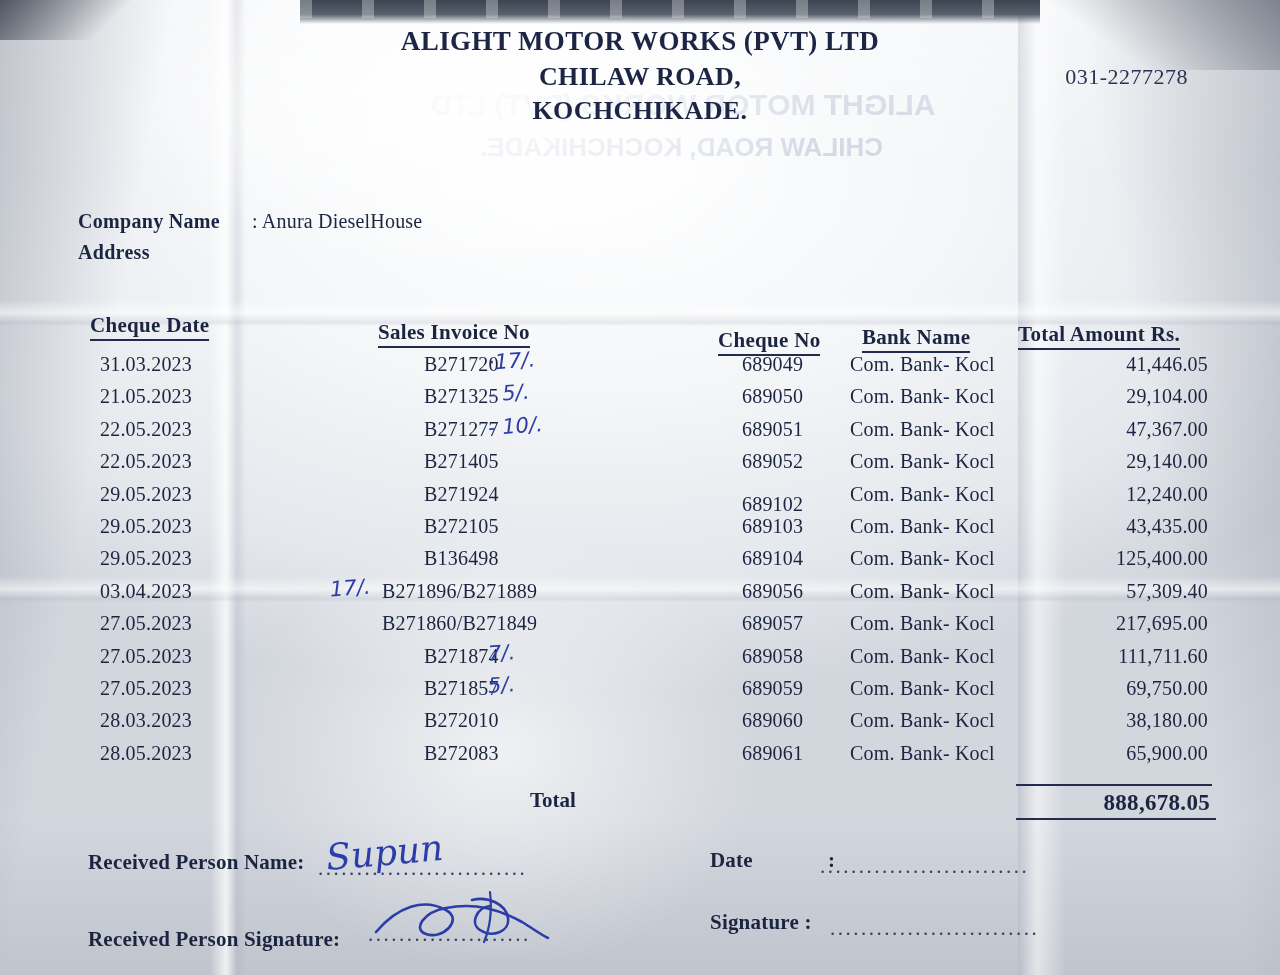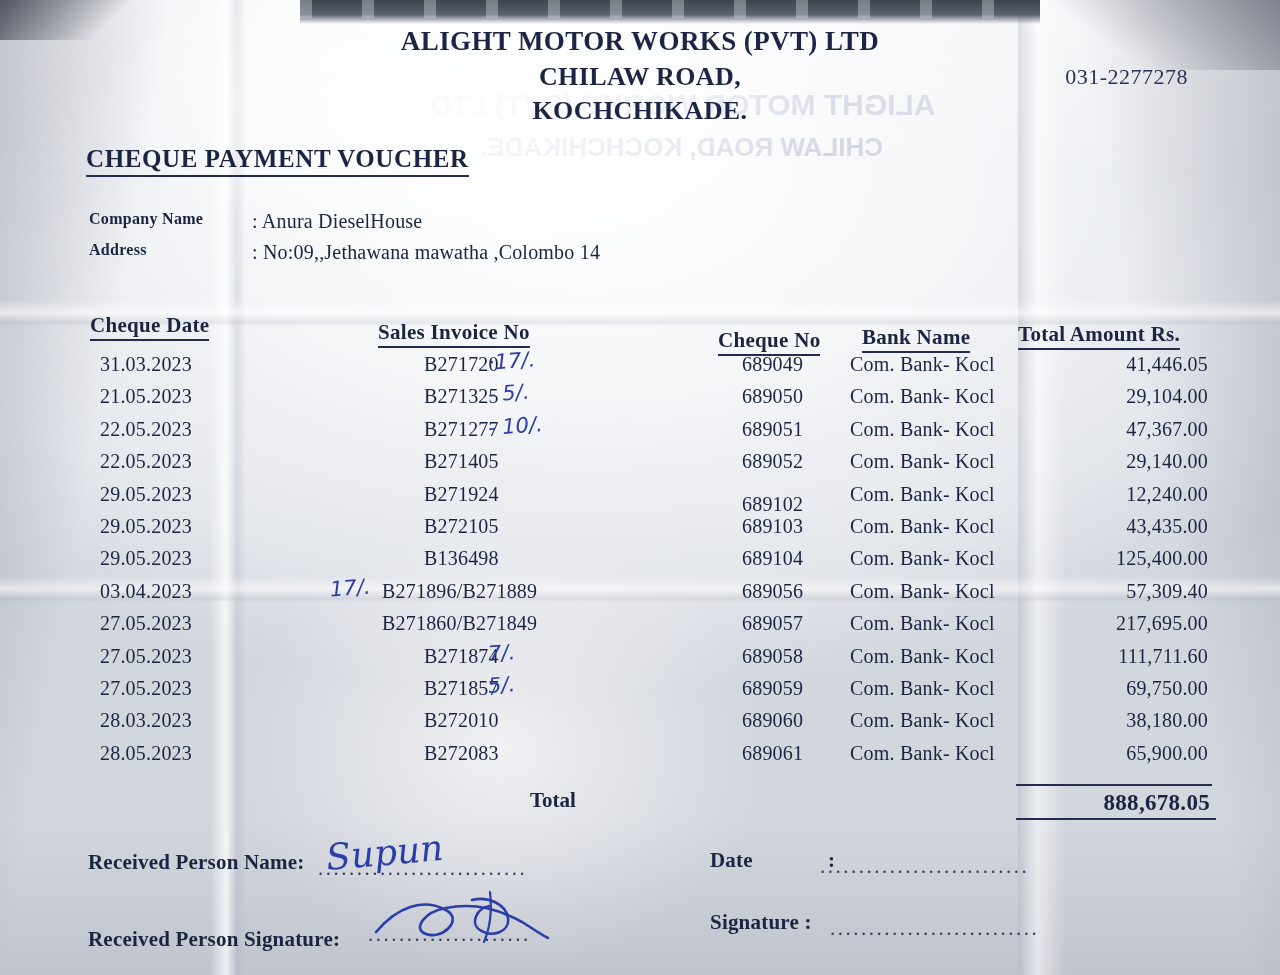--- a/index.html
+++ b/index.html
@@ -136,22 +136,22 @@
     left: 86px; top: 145px;
     font-size: 25px;
     font-weight: bold;
     letter-spacing: 0.6px;
     border-bottom: 2px solid #222b4d;
     padding-bottom: 2px;
   }
 
   .field-label {
     position: absolute;
-    left: 89px;
-    font-size: 16px;
+    left: 78px;
+    font-size: 20px;
     font-weight: bold;
     letter-spacing: 0.3px;
   }
   .field-value {
     position: absolute;
     left: 252px;
     font-size: 20px;
     letter-spacing: 0.2px;
   }
   #lbl-company { top: 210px; }
@@ -275,26 +275,24 @@
   <div class="corner-dark"></div>
   <div class="corner-right"></div>
 
   <div class="content">
 
     <div class="hdr" id="hdr-company">ALIGHT MOTOR WORKS (PVT) LTD</div>
     <div class="hdr" id="hdr-road">CHILAW ROAD,</div>
     <div class="hdr" id="hdr-city">KOCHCHIKADE.</div>
     <div id="phone">031-2277278</div>
 
-    <div id="voucher-title">CHEQUE PAYMENT VOUCHER</div>
 
     <div class="field-label" id="lbl-company">Company Name</div>
     <div class="field-value" id="val-company">: Anura DieselHouse</div>
     <div class="field-label" id="lbl-address">Address</div>
-    <div class="field-value" id="val-address">: No:09,,Jethawana mawatha ,Colombo 14</div>
 
     <div class="col-head" id="ch-date">Cheque Date</div>
     <div class="col-head" id="ch-invoice">Sales Invoice No</div>
     <div class="col-head" id="ch-cheque">Cheque No</div>
     <div class="col-head" id="ch-bank">Bank Name</div>
     <div class="col-head" id="ch-amount">Total Amount Rs.</div>
 
     <div id="rows">
         <div class="cell c-date" style="top: 353px;">31.03.2023</div>
         <div class="cell c-inv" style="top: 353px;">B271720</div>

